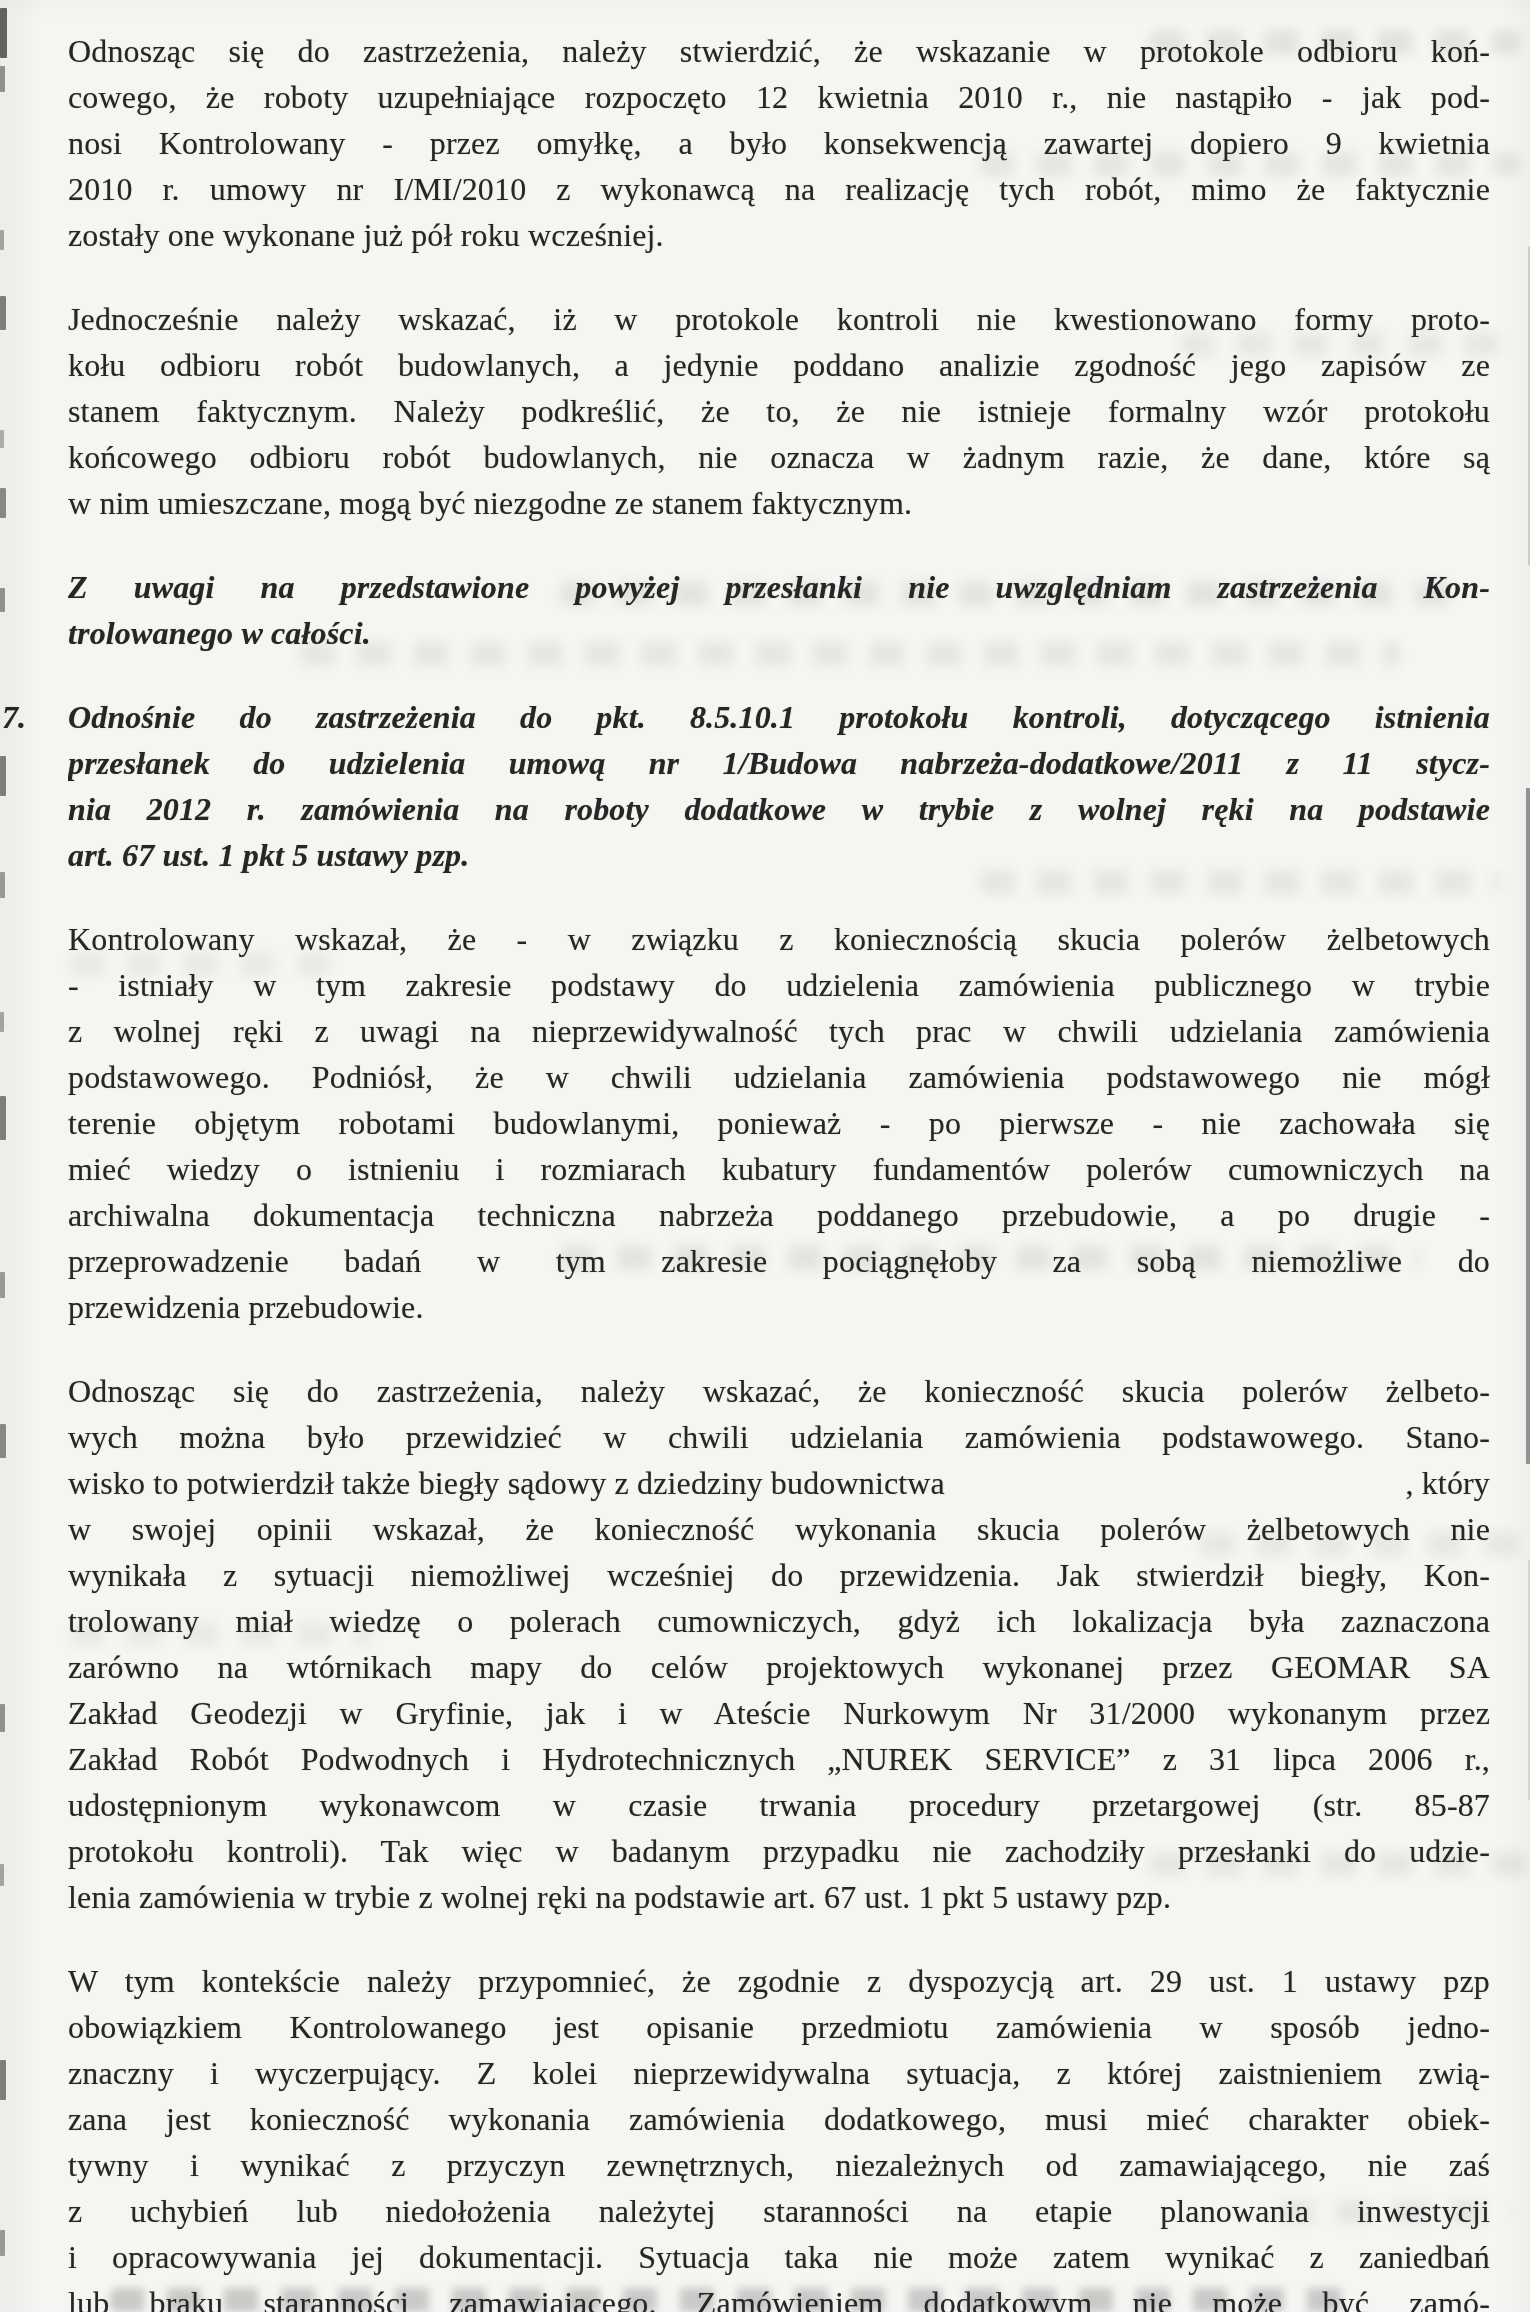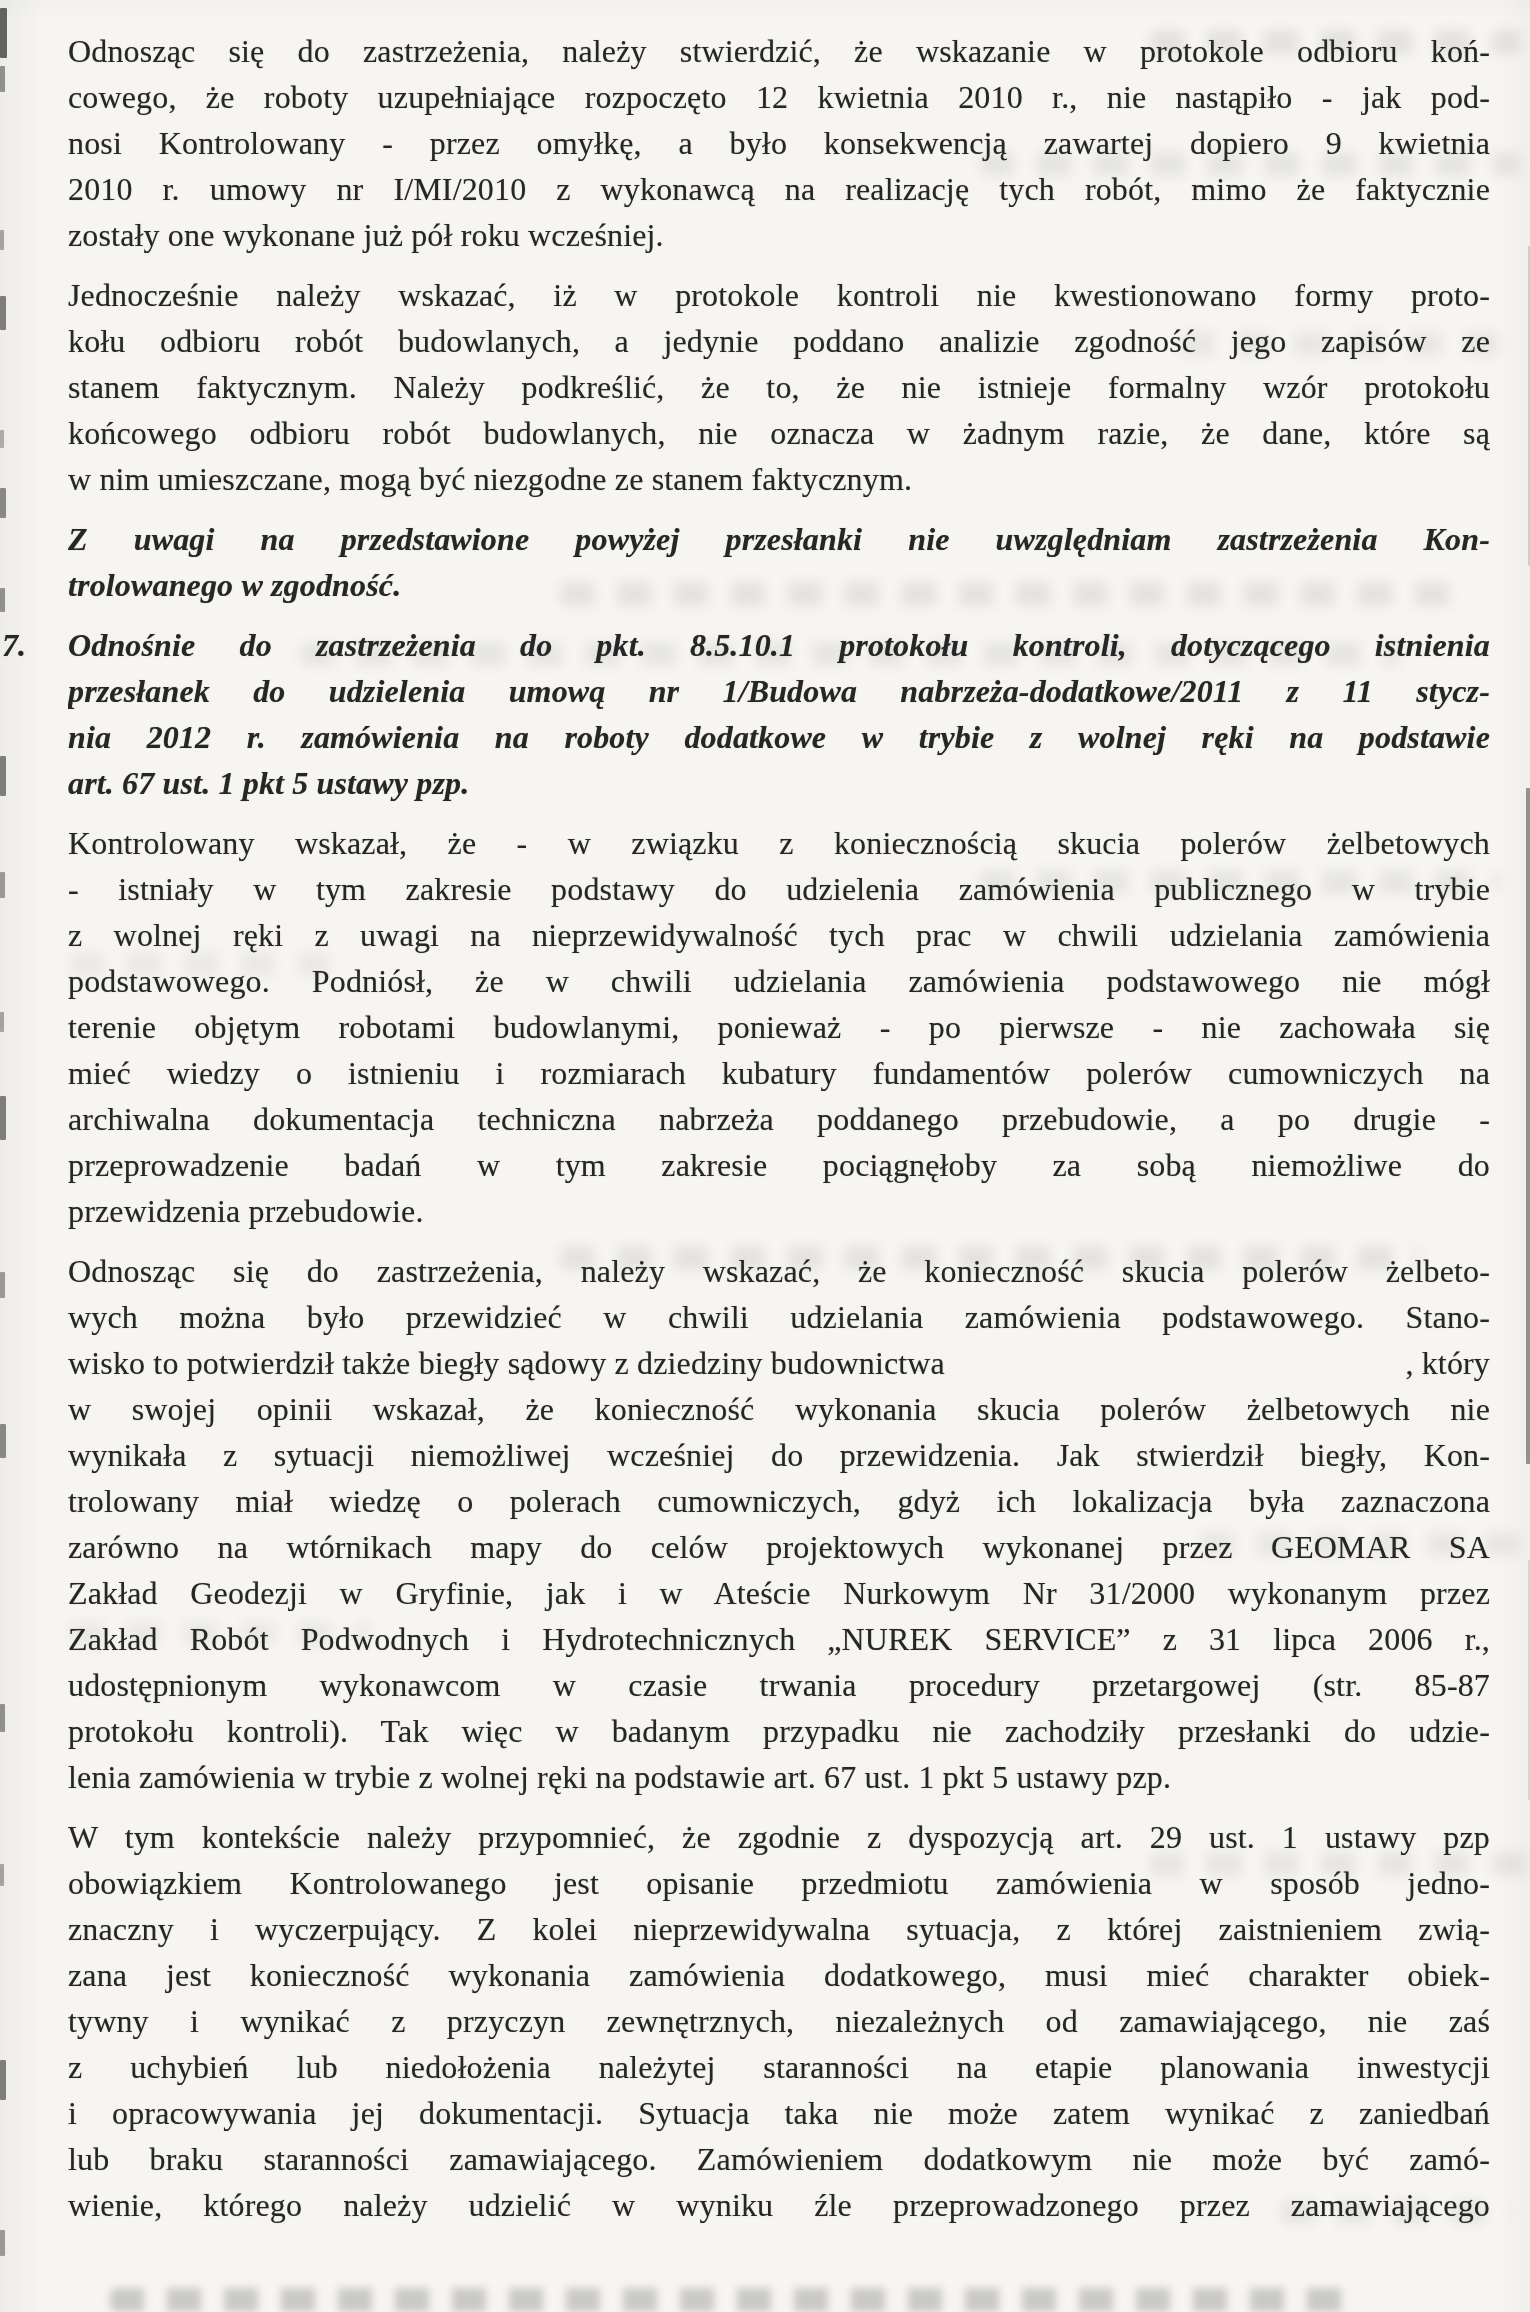--- a/index.html
+++ b/index.html
@@ -16,21 +16,21 @@
     background:
       linear-gradient(90deg, rgba(120,120,120,0.07), rgba(255,255,255,0) 40px),
       linear-gradient(270deg, rgba(120,120,120,0.05), rgba(255,255,255,0) 30px),
       linear-gradient(180deg, rgba(150,150,150,0.05), rgba(255,255,255,0) 18px);
   }
   .doc {
     position: absolute; inset: 0; z-index: 3;
     padding: 28px 40px 0 68px;
     box-sizing: border-box;
   }
-  .para { position: relative; margin-top: 14px; }
+  .para { position: relative; margin-top: 38px; }
   .para:first-child { margin-top: 0; }
   .para.bold .line, .para.bold .list-number { font-weight: 700; font-style: italic; }
   .line {
     height: 46px; line-height: 46px;
     font-size: 32px;
     letter-spacing: 0.15px;
     text-align: justify;
     text-align-last: justify;
     text-justify: inter-word;
     overflow: hidden;
@@ -71,21 +71,21 @@
     </section>
     <section class="para">
       <div class="line">Jednocześnie należy wskazać, iż w protokole kontroli nie kwestionowano formy proto-</div>
       <div class="line">kołu odbioru robót budowlanych, a jedynie poddano analizie zgodność jego zapisów ze</div>
       <div class="line">stanem faktycznym. Należy podkreślić, że to, że nie istnieje formalny wzór protokołu</div>
       <div class="line">końcowego odbioru robót budowlanych, nie oznacza w żadnym razie, że dane, które są</div>
       <div class="line last">w nim umieszczane, mogą być niezgodne ze stanem faktycznym.</div>
     </section>
     <section class="para bold">
       <div class="line">Z uwagi na przedstawione powyżej przesłanki nie uwzględniam zastrzeżenia Kon-</div>
-      <div class="line last">trolowanego w zgodność.</div>
+      <div class="line last">trolowanego w całości.</div>
     </section>
     <section class="para bold">
       <span class="list-number">7.</span>
       <div class="line">Odnośnie do zastrzeżenia do pkt. 8.5.10.1 protokołu kontroli, dotyczącego istnienia</div>
       <div class="line">przesłanek do udzielenia umową nr 1/Budowa nabrzeża-dodatkowe/2011 z 11 stycz-</div>
       <div class="line">nia 2012 r. zamówienia na roboty dodatkowe w trybie z wolnej ręki na podstawie</div>
       <div class="line last">art. 67 ust. 1 pkt 5 ustawy pzp.</div>
     </section>
     <section class="para">
       <div class="line">Kontrolowany wskazał, że - w związku z koniecznością skucia polerów żelbetowych</div>

